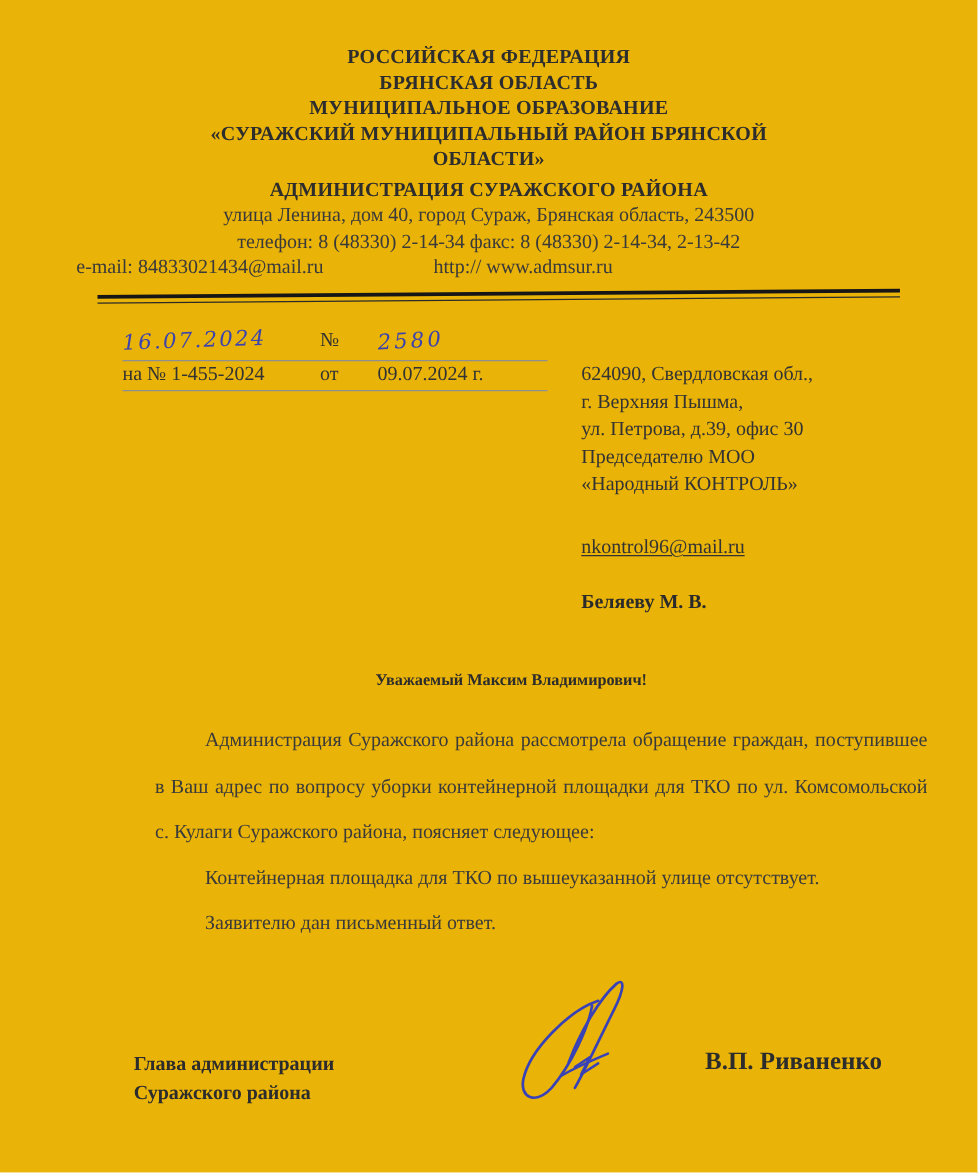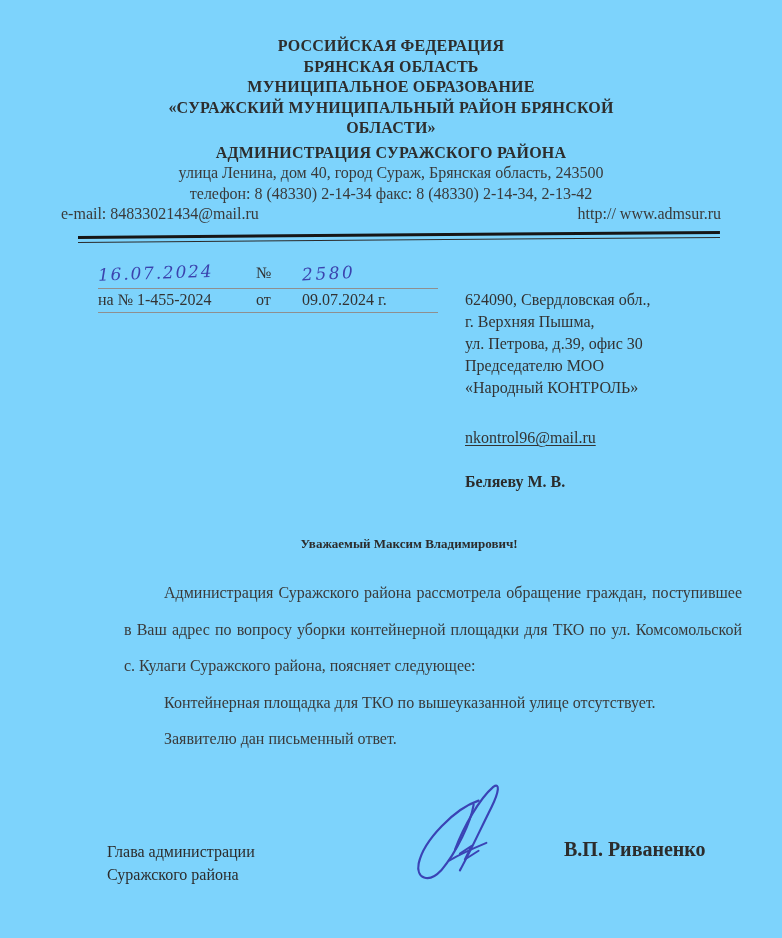--- a/index.html
+++ b/index.html
@@ -1,38 +1,38 @@
 <!DOCTYPE html>
 <html lang="ru"><head>
 <meta charset="utf-8">
 <style>
   * { margin:0; padding:0; box-sizing:border-box; }
   html,body { background:#ffffff; }
   body { width:782px; height:938px; font-family:"Liberation Serif", serif; }
 
   .page {
     position:relative; width:782px; height:938px;
-    background:#7dd3fc; color:#333; overflow:hidden;
+    background:#eab308; color:#333; overflow:hidden;
   }
 
   
   .letterhead {
     position:absolute; top:36px; left:50%; transform:translateX(-50%);
     width:660px; text-align:center;
   }
   .lh-line {
     font-weight:bold; font-size:16px; line-height:20.5px;
     color:#2d2d2d; letter-spacing:0.2px;
   }
   .lh-line.gap-top { margin-top:4px; }
   .lh-contact {
     font-size:16px; line-height:20.5px; color:#3a3a3a; font-weight:normal;
   }
   .lh-contact-row {
-    display:flex; justify-content:space-between; gap:117px;
+    display:flex; justify-content:flex-start; gap:88px;
     font-size:16px; line-height:20.5px; color:#3a3a3a;
   }
 
   .double-rule {
     position:absolute; top:236px; left:78px; width:642px; height:7px;
     border-top:3.5px solid #161616; border-bottom:1.6px solid #2a2a2a;
     transform:rotate(-0.45deg); transform-origin:left center;
   }
 
   
@@ -68,21 +68,21 @@
   }
   .body-text {
     position:absolute; top:575px; left:100px; width:618px;
     font-size:16px; line-height:36.6px; color:#3a3a3a; text-align:justify;margin-left:24px;
   }
   .body-text p { margin:0; text-indent:40px; }
 
   
   .sign-left {
     position:absolute; top:841px; left:107px;
-    font-weight:normal; font-size:16px; line-height:22.5px; color:#2c2c2c;
+    font-weight:bold; font-size:16px; line-height:22.5px; color:#2c2c2c;
   }
   .sign-name {
     position:absolute; top:838px; left:564px;
     font-weight:bold; font-size:20px; color:#2c2c2c;
   }
   .signature-svg {
     position:absolute; top:781px; left:403px; width:105px; height:108px;
   }
 </style>
 </head>

